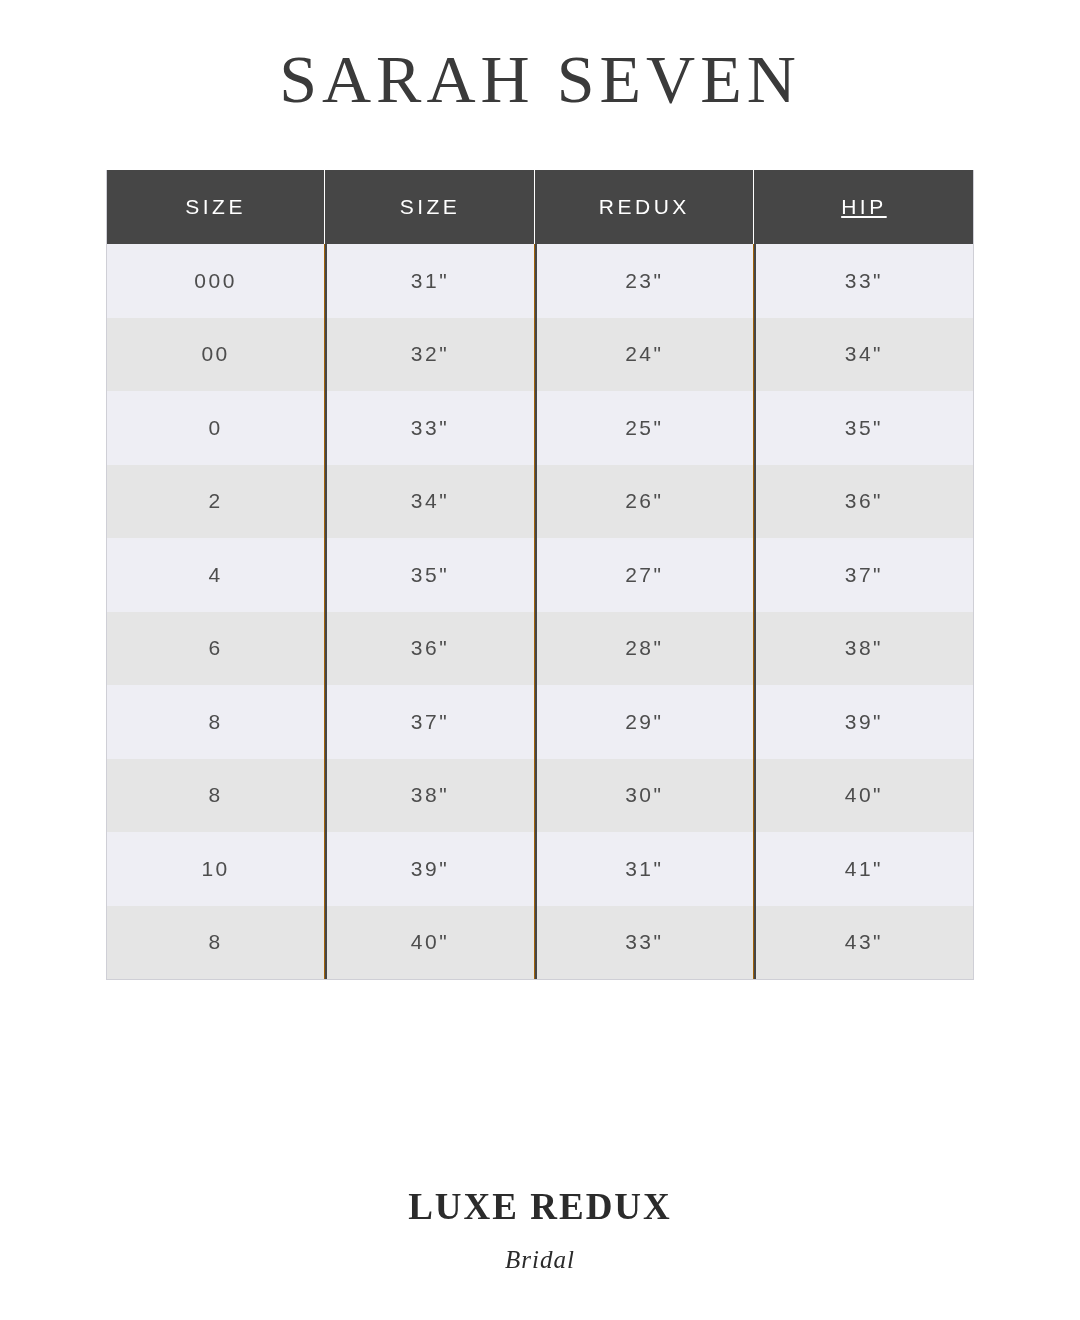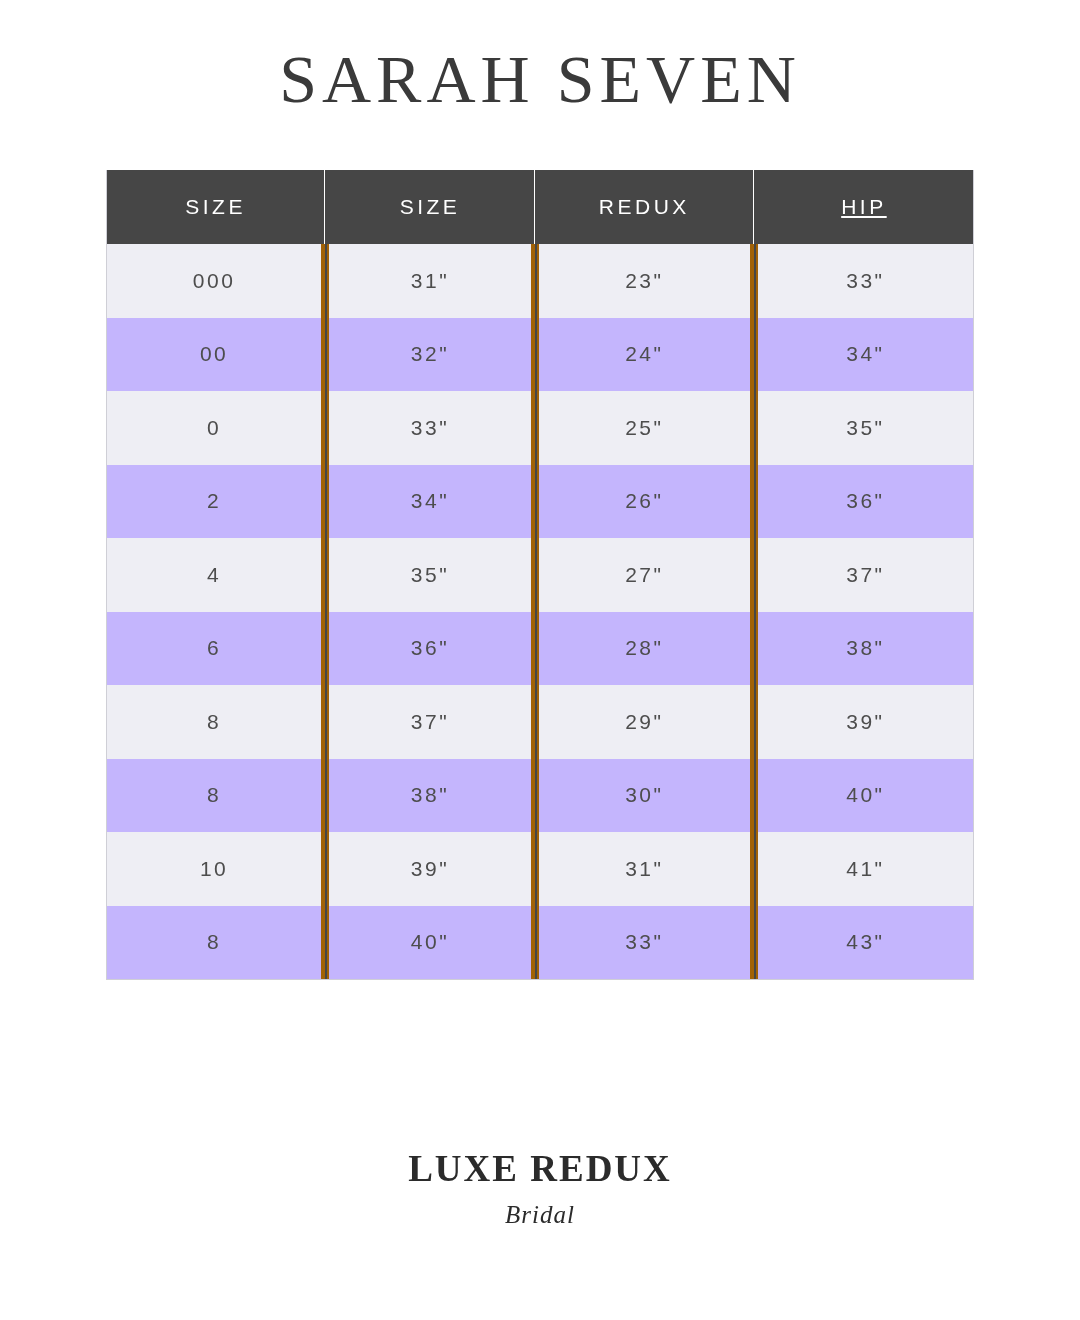--- a/index.html
+++ b/index.html
@@ -64,67 +64,67 @@
     border-right: none;
     text-decoration: underline;
   }
   table.size-chart tbody td {
     height: 71.5px;
     text-align: center;
     vertical-align: middle;
     font-size: 21px;
     letter-spacing: 2.5px;
     color: #4d4d4d;
-    border-right: 8px solid #a16207;
+    border-right: 2px solid #a16207;
     font-family: "Liberation Sans", sans-serif;
   }
   table.size-chart tbody td:last-child {
     border-right: none;
   }
   table.size-chart tbody tr.odd td {
     background: #eeeef4;
   }
   table.size-chart tbody tr.even td {
-    background: #c4b5fd;
+    background: #e5e5e5;
   }
   
   table.size-chart col.c0 { width: 25.2%; }
   table.size-chart col.c1 { width: 24.2%; }
   table.size-chart col.c2 { width: 25.3%; }
   table.size-chart col.c3 { width: 25.3%; }
 
   .divider {
     position: absolute;
     top: 0;
     width: 2px;
     background: #464646;
     height: 100%;
   }
   
   .footer {
     position: absolute;
     left: 0;
     right: 0;
-    top: 1150px;
+    top: 1188px;
     text-align: center;
   }
   .footer-main {
     font-family: "Liberation Serif", serif;
     font-size: 37px;
     letter-spacing: 2px;
     font-weight: 700;
     color: #2b2b2b;
     line-height: 1;
   }
   .footer-sub {
     font-family: "Liberation Serif", serif;
     font-style: italic;
     font-size: 25px;
     color: #2b2b2b;
-    margin-top: 14px;
+    margin-top: 21px;
     letter-spacing: 1px;
   }
 </style>
 </head>
 <body>
 
 <div class="page">
 
   <h1 class="brand-title">SARAH SEVEN</h1>
 

